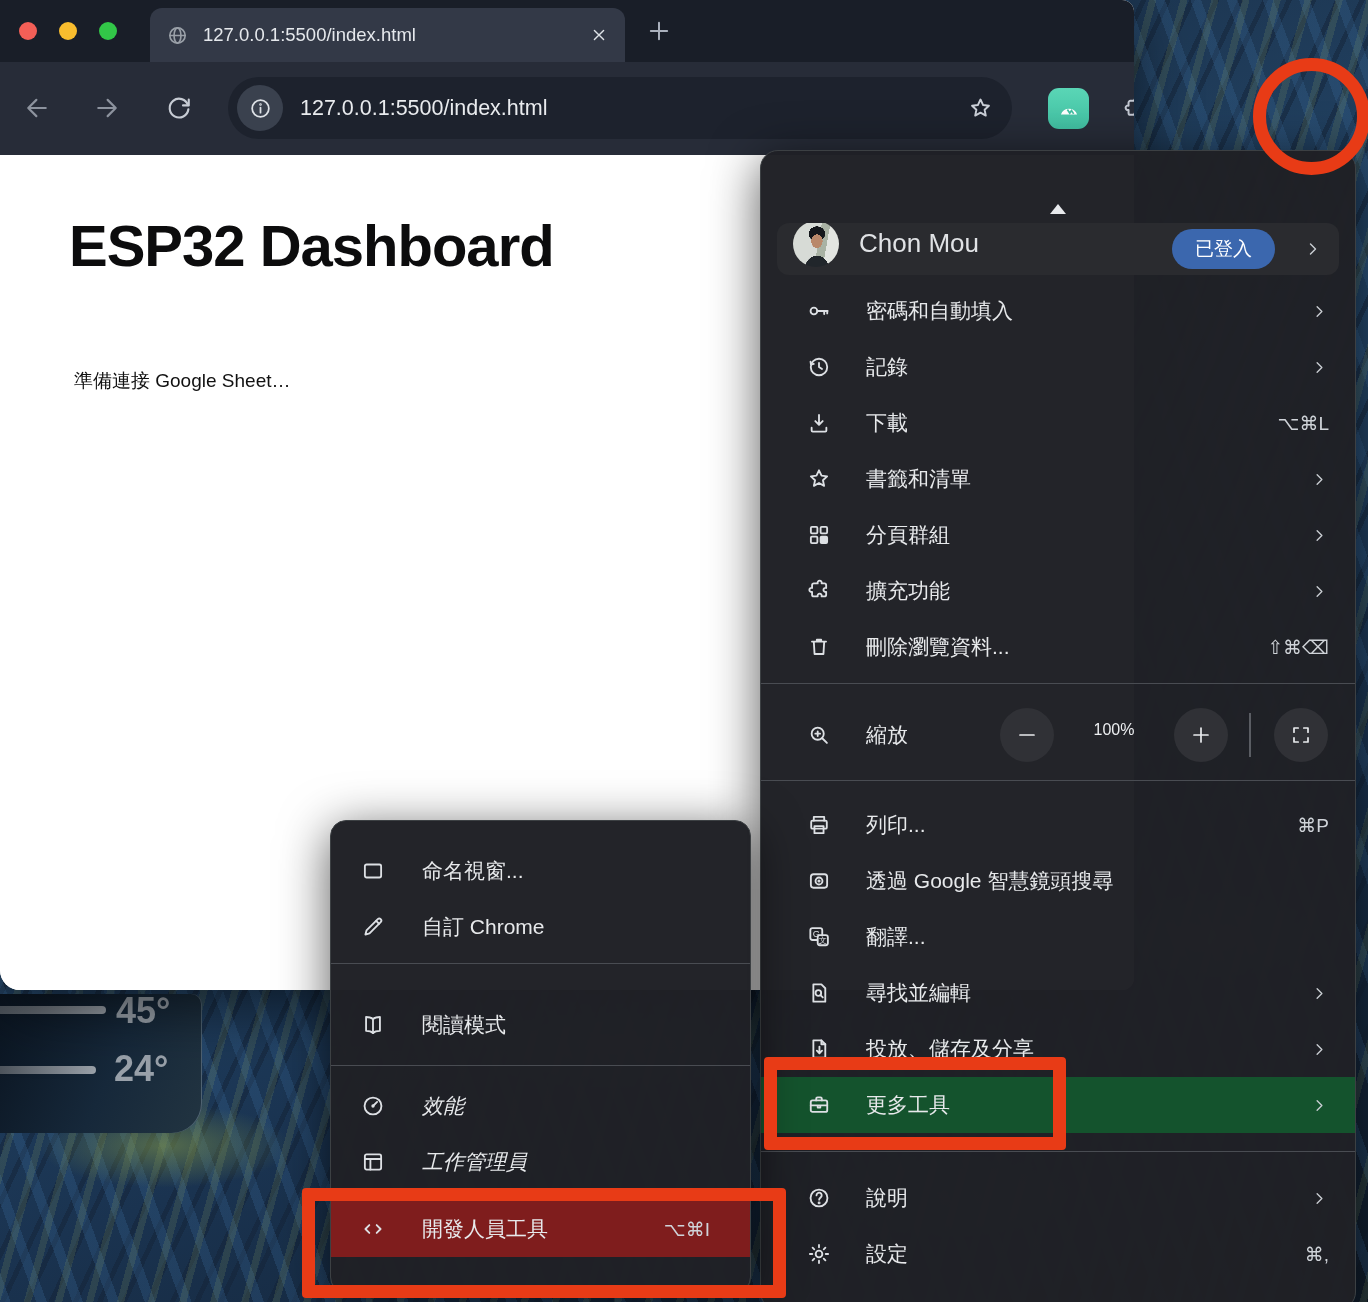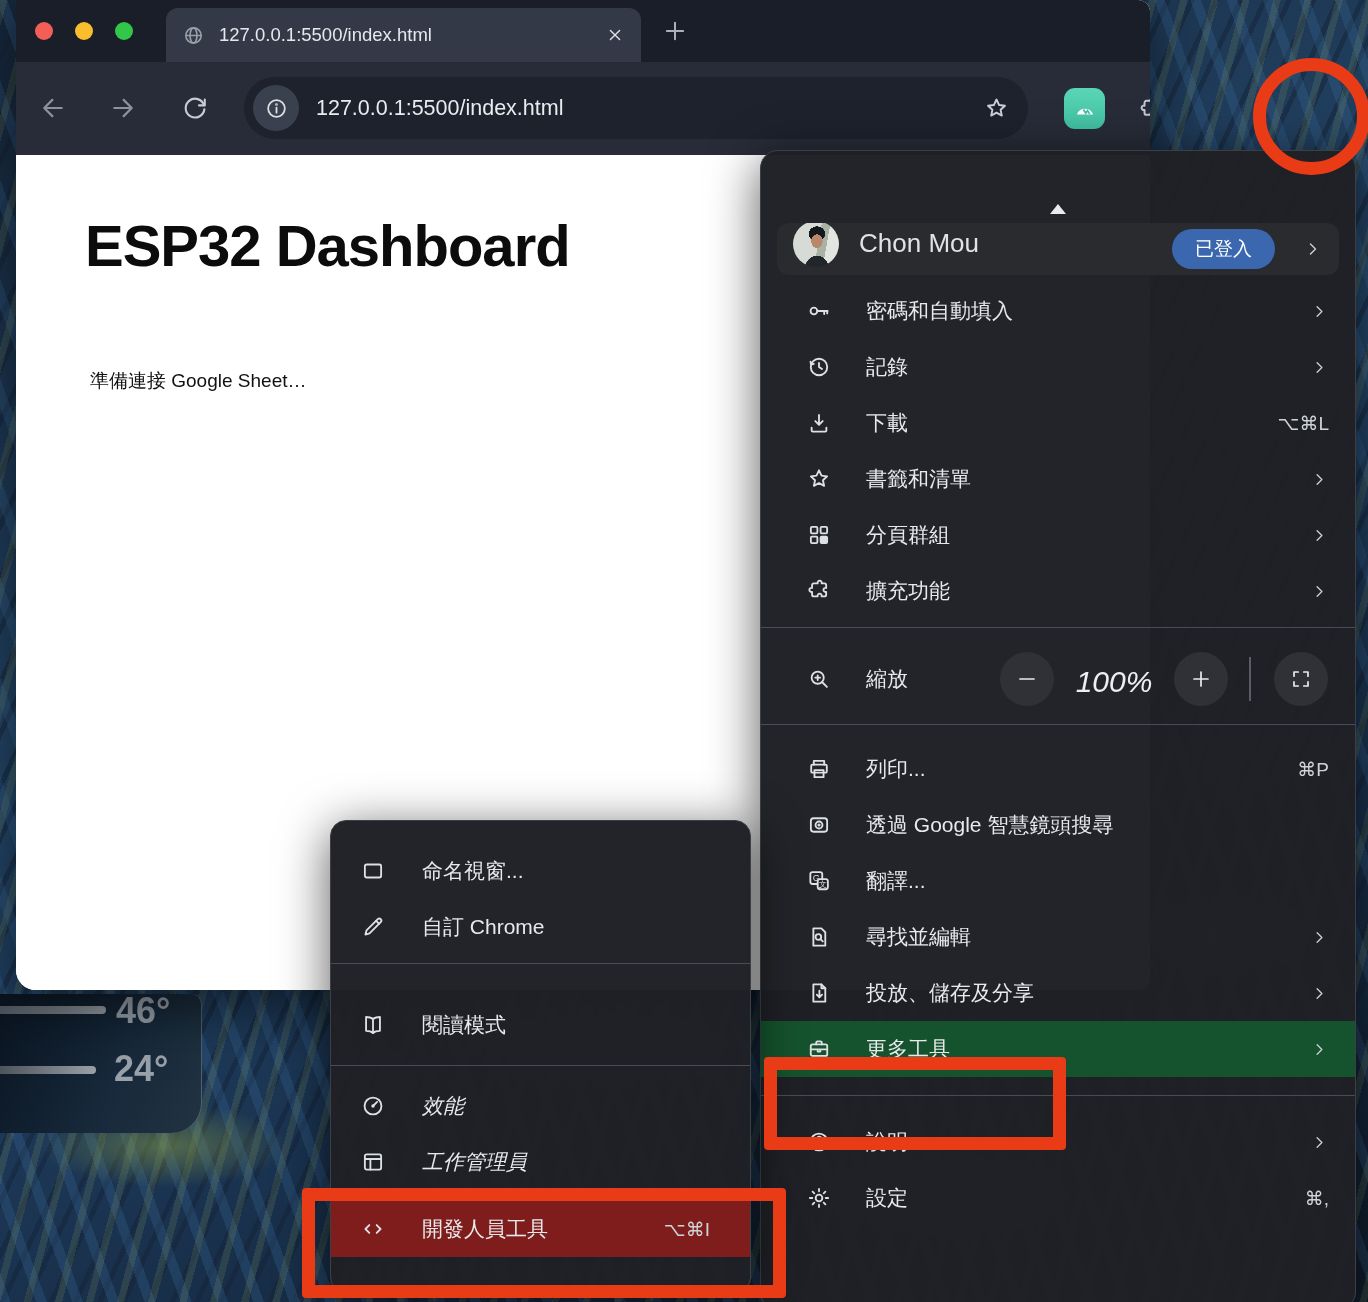--- a/index.html
+++ b/index.html
@@ -24,21 +24,21 @@
     border-radius:0 10px 30px 0;
     background:linear-gradient(115deg,#0a1420 0%,#16283a 55%,#223441 100%);
     box-shadow:inset -1px 0 0 rgba(170,190,205,.35);}
   .wbar{position:absolute;height:8px;border-radius:0 99px 99px 0;
     background:linear-gradient(90deg,#4d545c,#9aa1a9);}
   .wtemp{position:absolute;font-size:36px;font-weight:bold;color:#99a1aa;}
 
   
   .window{position:absolute;left:0;top:0;width:1134px;height:990px;
     border-radius:0 12px 12px 20px;overflow:hidden;background:#fff;
-    box-shadow:0 18px 60px rgba(0,0,0,.55);margin-left:16px;}
+    box-shadow:0 18px 60px rgba(0,0,0,.55);}
   .tabbar{position:absolute;left:0;top:0;width:100%;height:62px;background:#191e28;}
   .tl{position:absolute;top:22px;width:18px;height:18px;border-radius:50%;}
   .tab{position:absolute;left:150px;top:8px;width:475px;height:54px;
     background:#333947;border-radius:12px 12px 0 0;display:flex;align-items:center;
     padding:0 16px;color:#e5e8ec;}
   .tab .fav{width:23px;height:23px;color:#9aa0a8;margin-right:14px;flex:none;}
   .tab .ttl{font-size:18.5px;flex:1;white-space:nowrap;overflow:hidden;}
   .tab .cls{width:20px;height:20px;color:#dfe3e8;flex:none;}
   .newtab{position:absolute;left:645px;top:17px;width:28px;height:28px;color:#aab1bd;}
   .tabsearch{position:absolute;left:1294px;top:5px;width:58px;height:48px;border-radius:14px;
@@ -104,21 +104,21 @@
   .sep{height:1px;background:#494c52;margin:8px 0;}
   .sep.tight{margin:2px 0 0 0;}
   .sep.wide{margin:18px 0;}
 
   .zoomrow{position:relative;height:86px;}
   .zoomrow .mi{position:absolute;left:45px;top:30px;margin:0;}
   .zoomrow .ml{position:absolute;left:105px;top:29px;text-align:right;}
   .cbtn{position:absolute;width:54px;height:54px;border-radius:50%;background:#303136;
     display:flex;align-items:center;justify-content:center;color:#e8eaed;top:16px;}
   .cbtn .ic{width:24px;height:24px;}
-  .zval{position:absolute;left:293px;top:29px;width:120px;text-align:center;font-size:30px;color:#eceef0;font-style:italic;}
+  .zval{position:absolute;left:293px;top:29px;width:120px;text-align:center;font-size:16px;color:#eceef0;}
   .zdiv{position:absolute;left:488px;top:21px;width:2px;height:44px;background:#5a5d63;}
 
   
   .submenu{position:absolute;left:330px;top:820px;width:421px;height:473px;
     background:rgba(32,33,38,.985);border:1px solid #3c4043;border-radius:16px;
     box-shadow:0 10px 50px rgba(0,0,0,.65);color:#e6e8ea;overflow:hidden;}
   .sgroup.g1{padding-top:22px;}
   .sgroup.g2{padding-top:25px;padding-bottom:12px;}
   .sgroup.g3{padding-top:12px;font-style:italic;}
   .sgroup.g4{padding-top:10px;}
@@ -140,21 +140,21 @@
 </style>
 </head>
 <body>
 
 <div class="screen">
 
   <div class="wallpaper"></div>
 
   <div class="widget">
     <div class="wbar" style="left:0;top:12px;width:106px;"></div>
-    <div class="wtemp" style="left:116px;top:-4px;">46°</div>
+    <div class="wtemp" style="left:116px;top:-4px;">45°</div>
     <div class="wbar" style="left:0;top:72px;width:96px;"></div>
     <div class="wtemp" style="left:114px;top:54px;">24°</div>
   </div>
 
   <div class="window">
     <div class="tabbar">
       <div class="tl" style="left:19px;background:#f35f57;"></div>
       <div class="tl" style="left:59px;background:#f9bd2e;"></div>
       <div class="tl" style="left:99px;background:#32c748;"></div>
 
@@ -351,20 +351,29 @@
               <path d="M9.2 5h1.6a1.9 1.9 0 113.6 0H17a1.6 1.6 0 011.6 1.6v2.6a1.9 1.9 0 100 3.6v2.6A1.6 1.6 0 0117 17h-2.6a1.9 1.9 0 10-3.6 0H7.2a1.6 1.6 0 01-1.6-1.6v-2.6a1.9 1.9 0 110-3.6V6.6A1.6 1.6 0 017.2 5z"></path>
             </svg>
           </span>
         <span class="ml">擴充功能</span>
         <span class="chev">
             <svg viewBox="0 0 24 24" fill="none" stroke="currentColor" stroke-width="1.7" stroke-linecap="round" stroke-linejoin="round">
               <path d="M9 6l6 6-6 6"></path>
             </svg>
           </span>
       </div>
+      <div class="mrow">
+        <span class="mi">
+            <svg viewBox="0 0 24 24" fill="none" stroke="currentColor" stroke-width="1.7" stroke-linecap="round" stroke-linejoin="round">
+              <path d="M5.5 7h13M10 7V5.3h4V7M7.2 7l.7 11.5h8.2L16.8 7"></path>
+            </svg>
+          </span>
+        <span class="ml">刪除瀏覽資料...</span>
+        <span class="sc">⇧⌘⌫</span>
+      </div>
     </div>
 
     <div class="sep"></div>
 
     <div class="zoomrow">
       <span class="mi">
           <svg viewBox="0 0 24 24" fill="none" stroke="currentColor" stroke-width="1.7" stroke-linecap="round" stroke-linejoin="round">
             <circle cx="10.8" cy="10.8" r="5.6"></circle>
             <path d="M15 15l4.3 4.3M8.6 10.8h4.4M10.8 8.6v4.4"></path>
           </svg>

